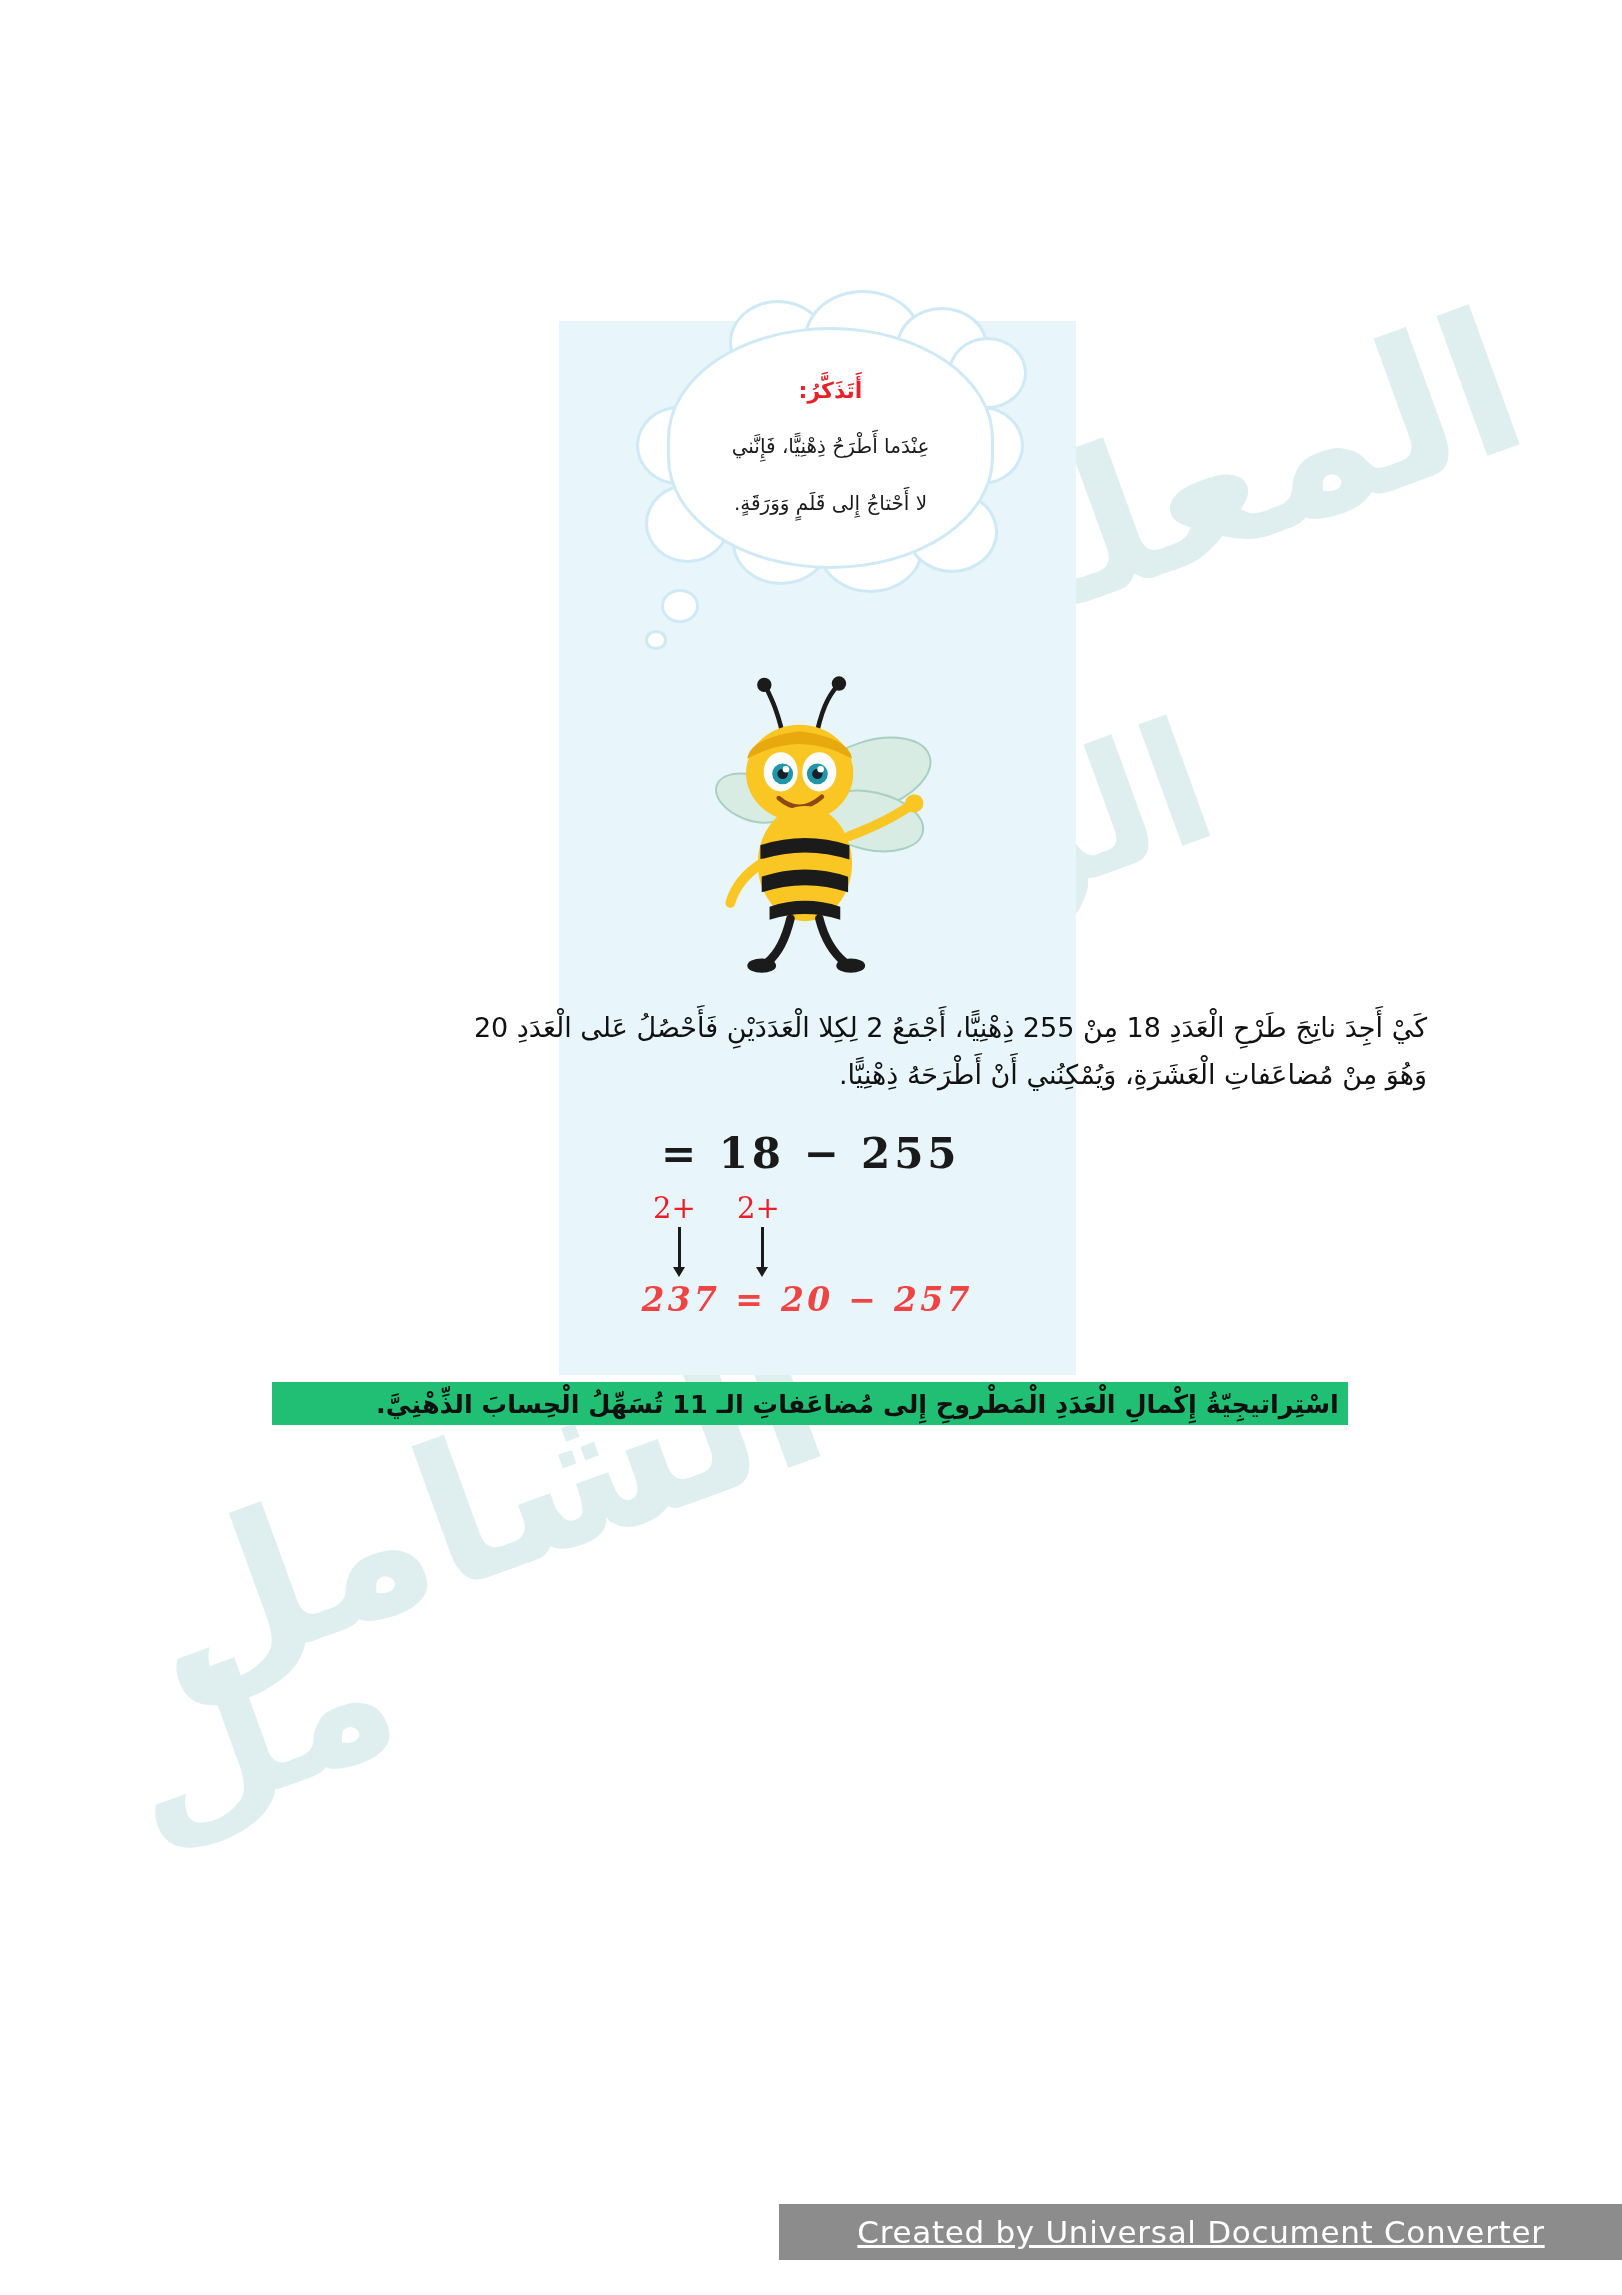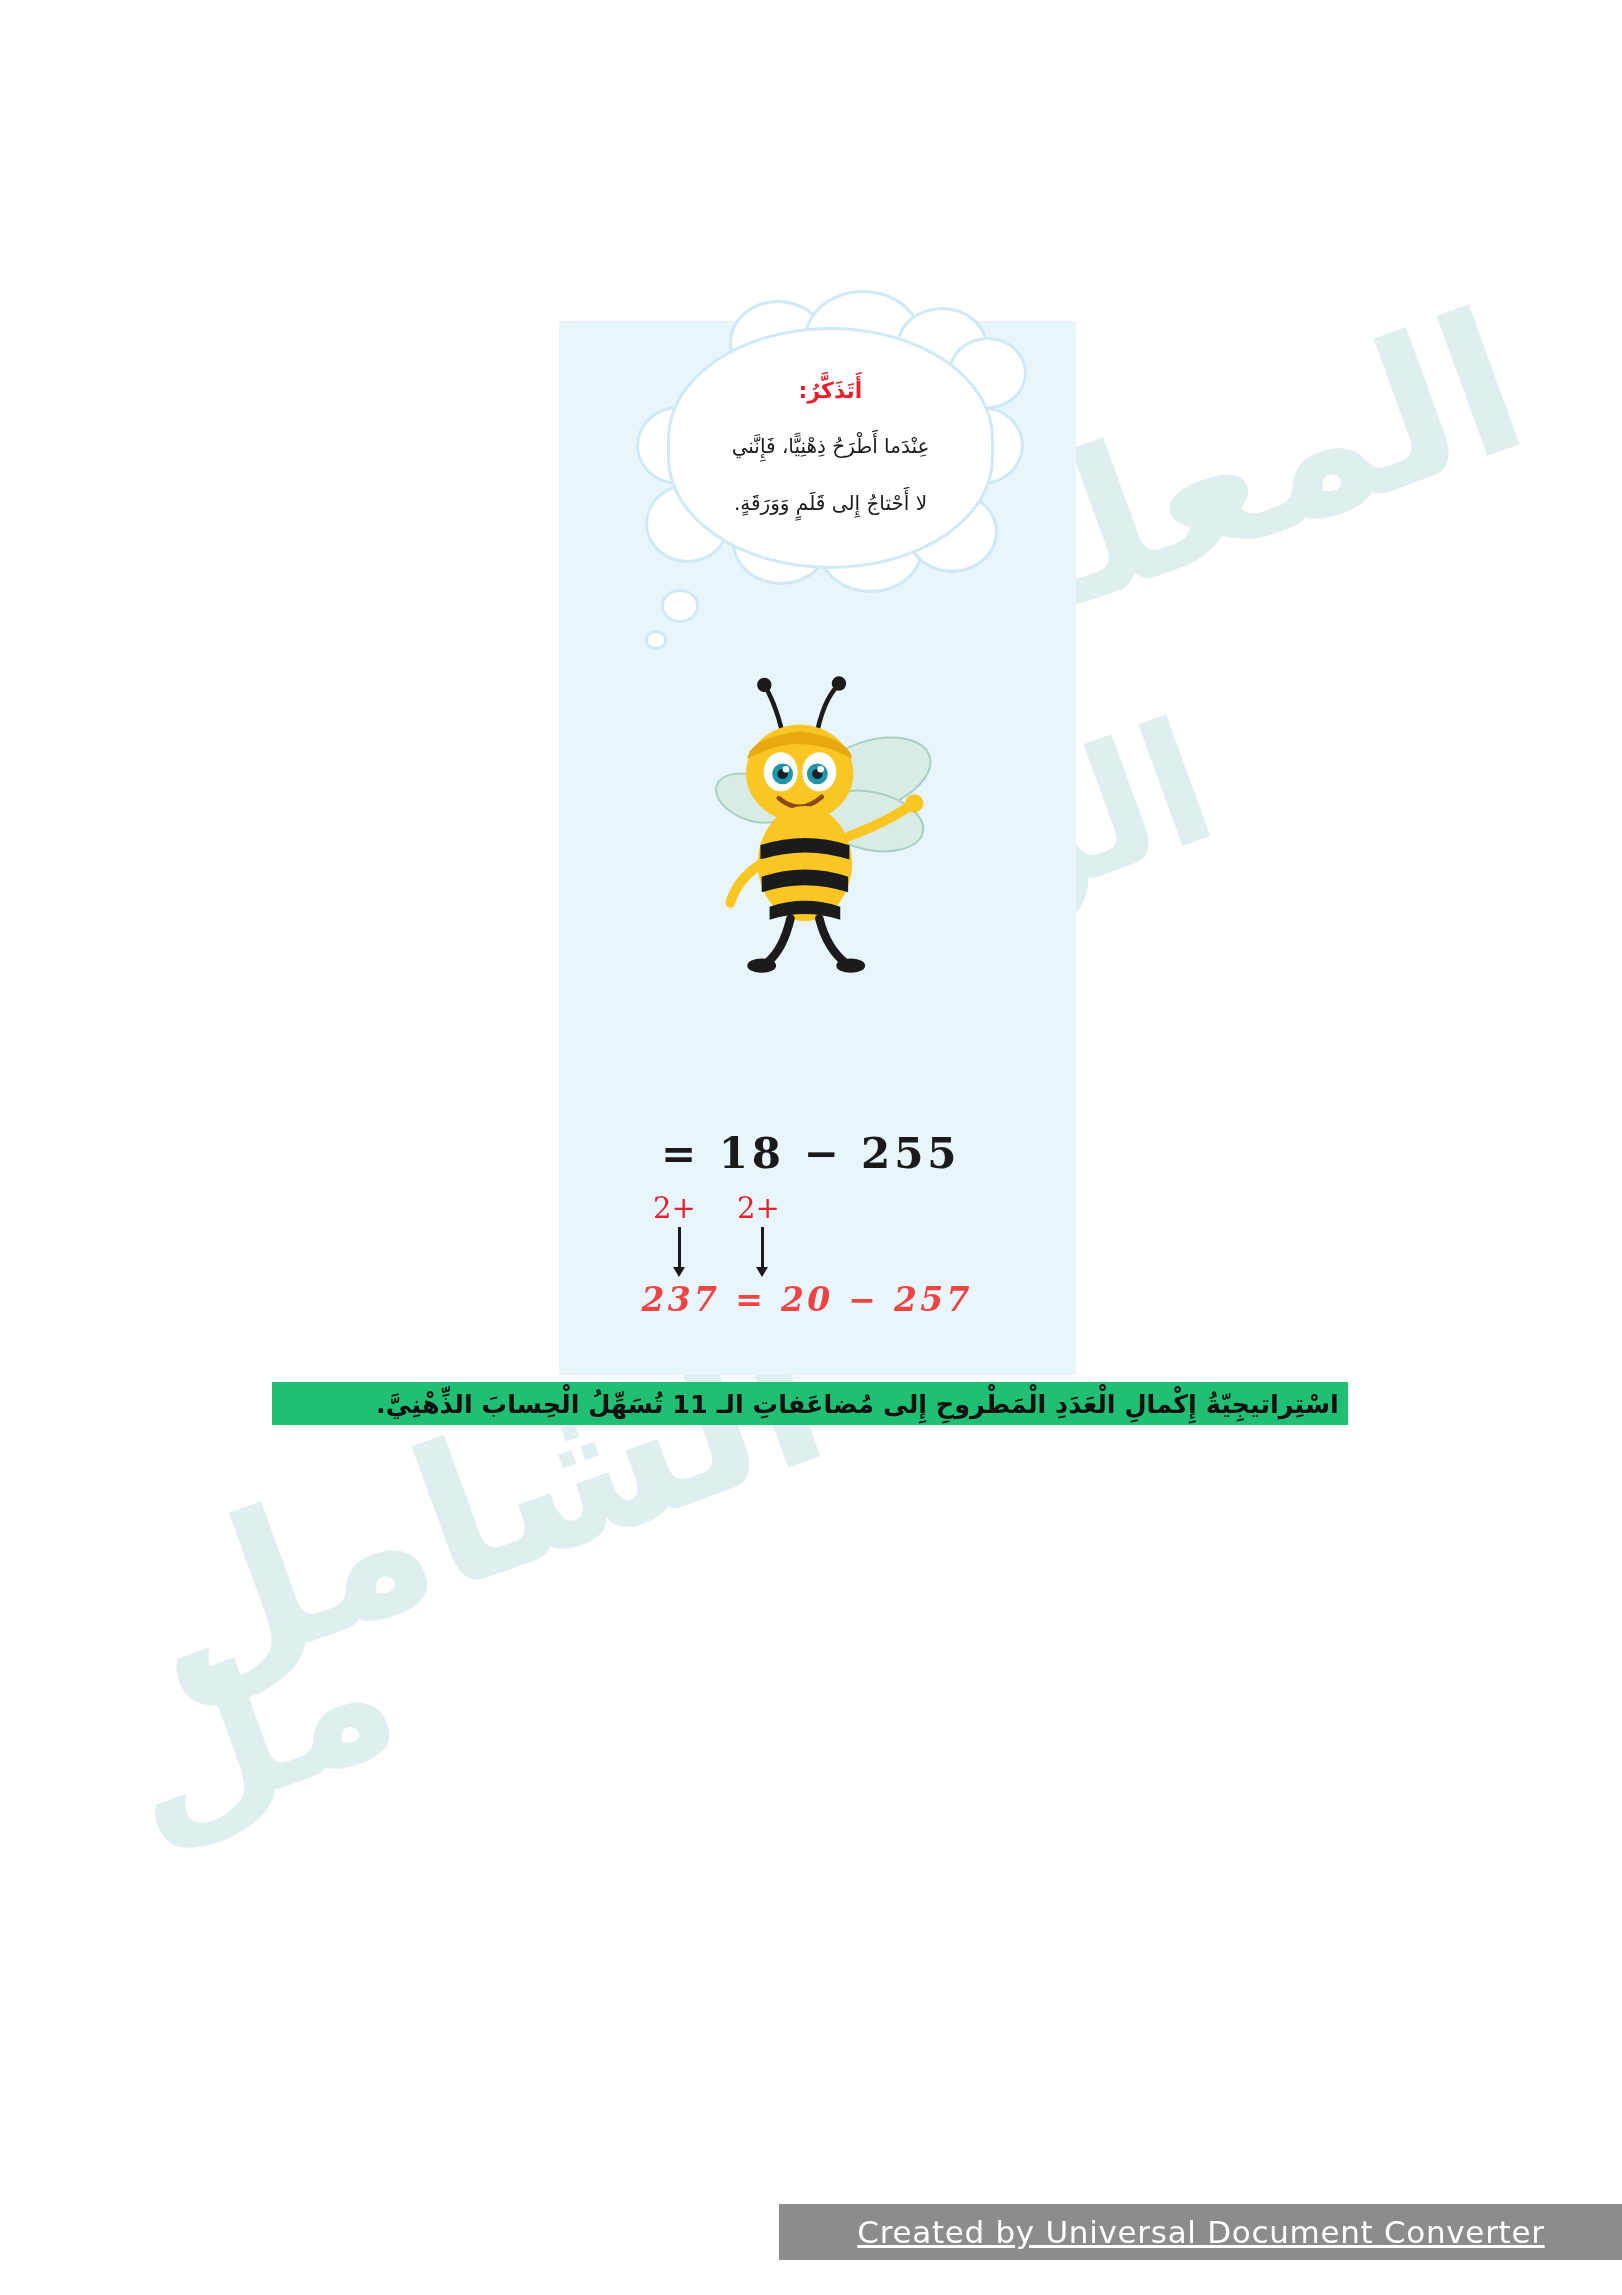--- a/index.html
+++ b/index.html
@@ -334,20 +334,24 @@
       <circle cx="367" cy="208" r="14" fill="#f9c623"></circle>
       <path d="M134 300 C105 318, 92 340, 86 360" stroke="#f9c623" stroke-width="15" fill="none" stroke-linecap="round"></path>
 
       <path d="M178 384 C170 416, 160 436, 142 452" stroke="#1b1b1b" stroke-width="13" fill="none" stroke-linecap="round"></path>
       <path d="M222 384 C230 416, 242 436, 262 452" stroke="#1b1b1b" stroke-width="13" fill="none" stroke-linecap="round"></path>
       <ellipse cx="134" cy="456" rx="22" ry="11" fill="#1b1b1b"></ellipse>
       <ellipse cx="270" cy="456" rx="22" ry="11" fill="#1b1b1b"></ellipse>
     </svg>
   </div>
 
+  <div class="para">
+    <div>كَيْ أَجِدَ ناتِجَ طَرْحِ الْعَدَدِ 18 مِنْ 255 ذِهْنِيًّا، أَجْمَعُ 2 لِكِلا الْعَدَدَيْنِ فَأَحْصُلُ عَلى الْعَدَدِ 20</div>
+    <div>وَهُوَ مِنْ مُضاعَفاتِ الْعَشَرَةِ، وَيُمْكِنُني أَنْ أَطْرَحَهُ ذِهْنِيًّا.</div>
+  </div>
 
   <div class="equation">
     <div class="eq-line-1">255  −  18  =</div>
     <div class="plus-label plus-a">+2</div>
     <div class="plus-label plus-b">+2</div>
     <div class="arrow arrow-a"></div>
     <div class="arrow arrow-b"></div>
     <div class="eq-line-2">257  −  20  =  237</div>
   </div>
 

